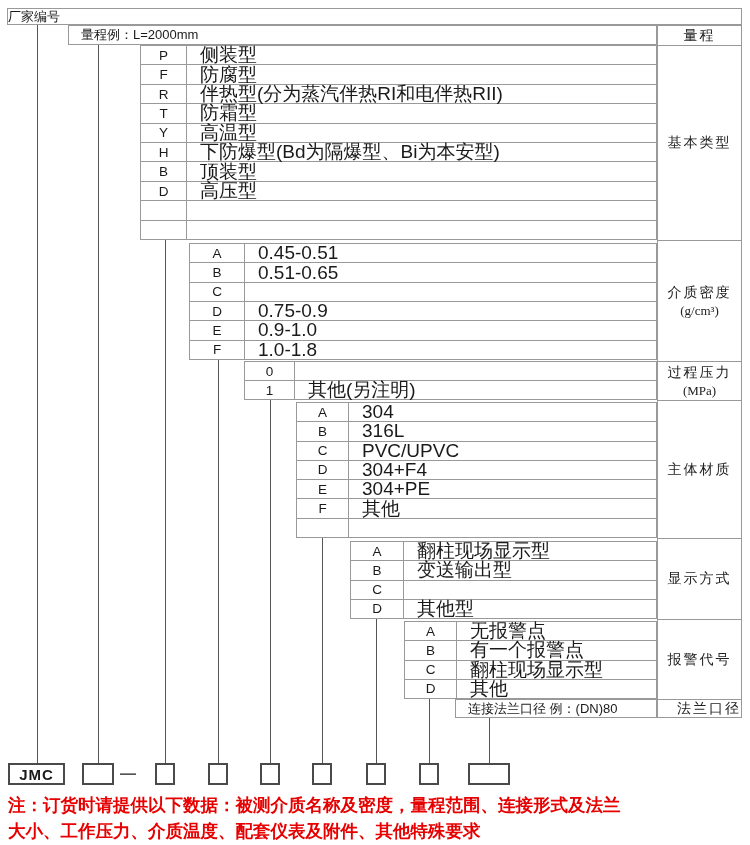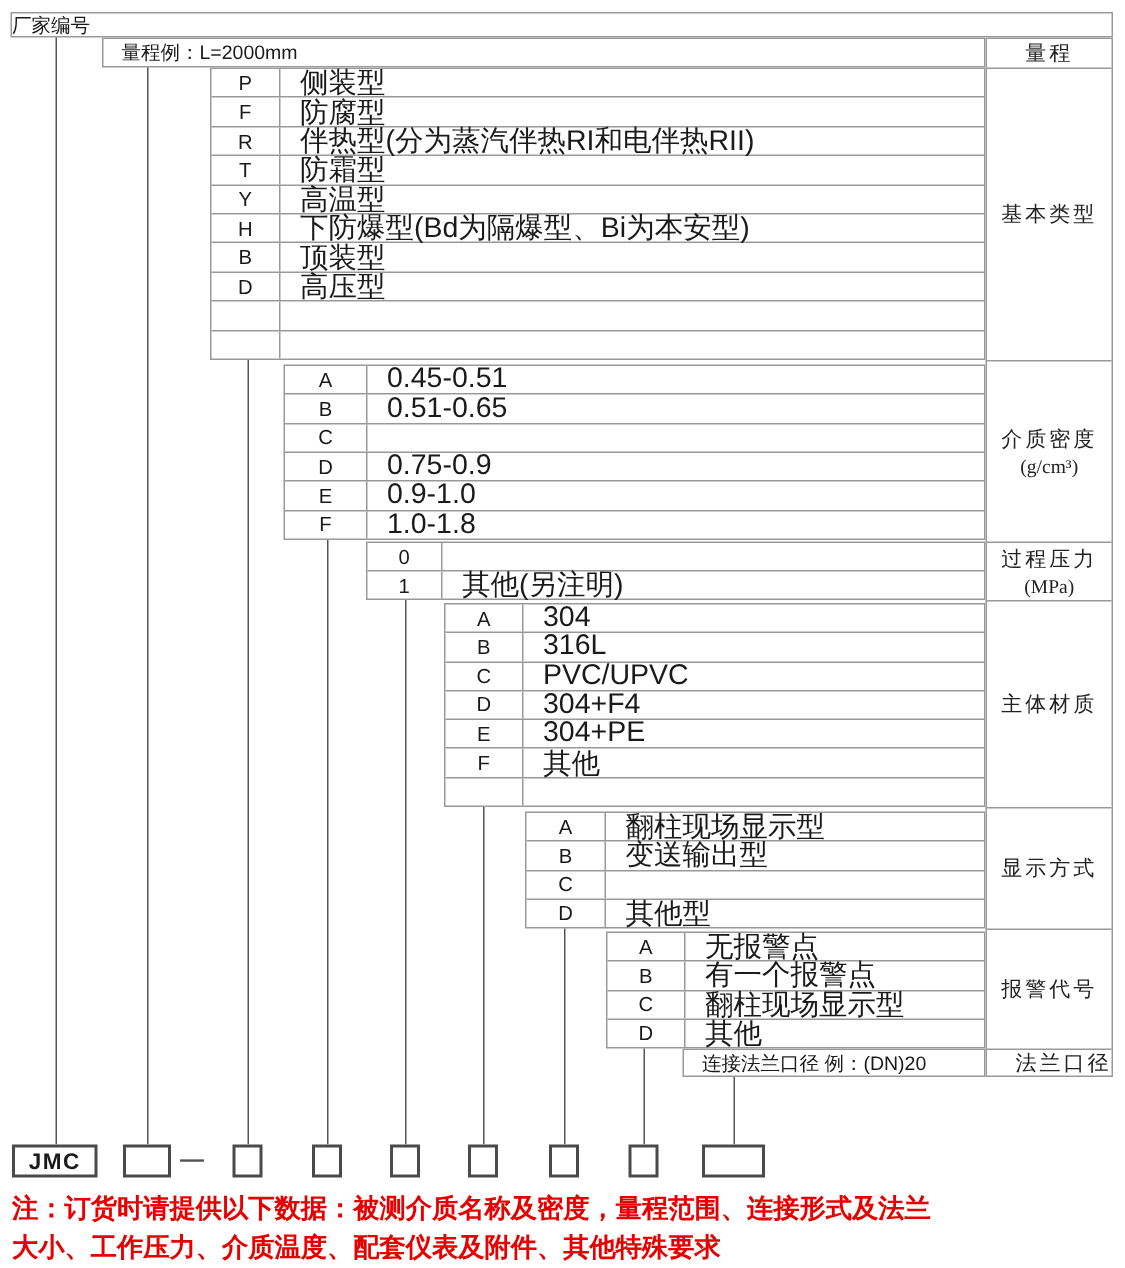--- a/index.html
+++ b/index.html
@@ -217,21 +217,21 @@
         <div class="code" style="width:51px">C</div>
         <div class="desc">翻柱现场显示型</div>
       </div>
     <div class="brow">
         <div class="code" style="width:51px">D</div>
         <div class="desc">其他</div>
       </div>
   </div>
 
   <div class="cellbox rowtext" style="left:455px;top:699px;width:202px;height:19px;padding-left:12px;font-size:13px;white-space:nowrap;">
-    <span>连接法兰口径 例：(DN)20</span>
+    <span>连接法兰口径 例：(DN)80</span>
   </div>
 
   <div class="vline" style="left:37px;top:25px;height:738px;"></div>
   <div class="vline" style="left:98px;top:45px;height:718px;"></div>
   <div class="vline" style="left:165px;top:240px;height:523px;"></div>
   <div class="vline" style="left:218px;top:360px;height:403px;"></div>
   <div class="vline" style="left:270px;top:400px;height:363px;"></div>
   <div class="vline" style="left:322px;top:538px;height:225px;"></div>
   <div class="vline" style="left:376px;top:619px;height:144px;"></div>
   <div class="vline" style="left:429px;top:699px;height:64px;"></div>

